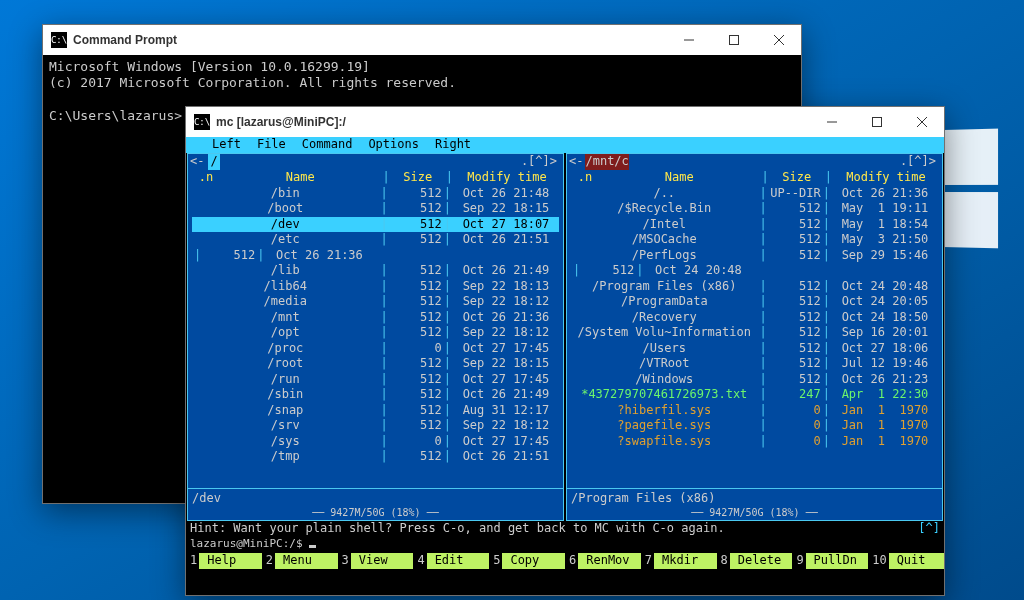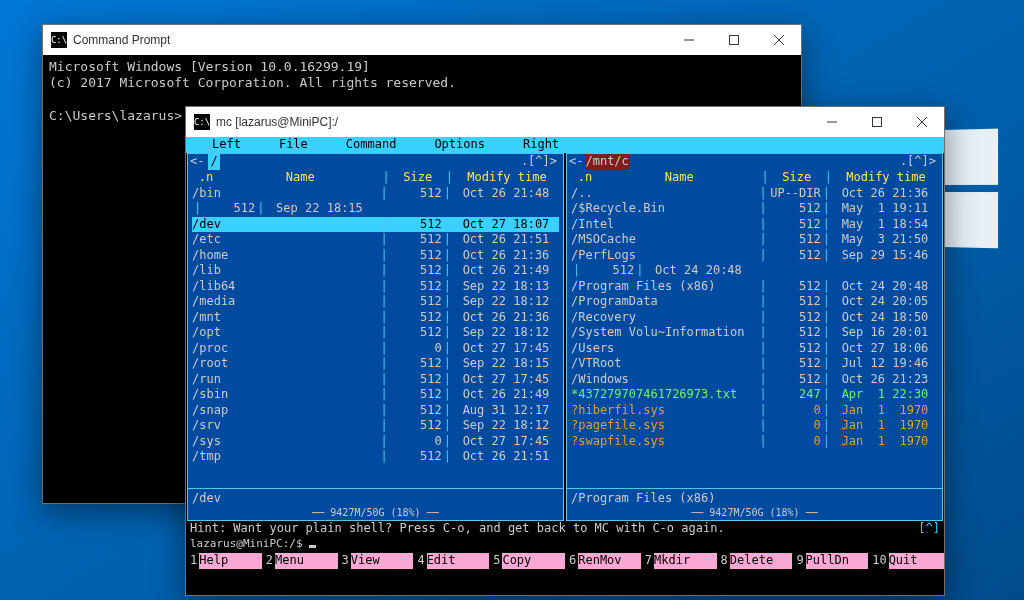--- a/index.html
+++ b/index.html
@@ -47,21 +47,21 @@
   }
   .titlebar .icon {
     width: 16px; height: 16px;
     background: #000;
     color: #fff;
     font-size: 9px;
     display: flex; align-items: center; justify-content: center;
     margin-right: 6px;
     font-family: Consolas, monospace;
   }
-  .titlebar .title { flex: 1; }
+  .titlebar .title { flex: 1; font-weight: bold; }
   .titlebar .btns { display: flex; }
   .titlebar .tb-btn {
     width: 45px; height: 30px;
     display: flex; align-items: center; justify-content: center;
     font-size: 11px;
     color: #333;
     font-family: "Segoe UI Symbol", "Segoe UI", sans-serif;
   }
   .titlebar .tb-btn svg { width: 10px; height: 10px; }
 
@@ -81,21 +81,21 @@
   #mc-window { left: 185px; top: 106px; width: 760px; height: 490px; z-index: 2; }
   #mc-body { background: #000; height: calc(100% - 30px); font-size: 12px; line-height: 1.3; }
 
   .mc-menubar {
     background: #3ad0ff;
     color: #000;
     display: flex;
     height: 16px;
     font-size: 12px;
     padding-left: 26px;
-    gap: 38px;
+    gap: 16px;
     align-items: center;
   }
   .mc-menubar span { }
 
   .panels { display: flex; height: 368px; }
   .panel {
     flex: 1;
     background: #004aa0;
     border: 1px solid #4ac8f0;
     margin: 0 1px;
@@ -133,21 +133,21 @@
   .ch-mtime { width: 104px; }
   .col-sep { color:#4ac8f0; padding:0 2px; }
 
   .rows { flex: 1; overflow: hidden; padding: 0 4px; }
   .row {
     display: flex;
     color: #cccccc;
     height: 15.5px;
     align-items: center;
   }
-  .row .c-name { flex: 1; white-space: nowrap; overflow: hidden; }
+  .row .c-name { flex: 1; white-space: nowrap; overflow: hidden; text-align: center; }
   .row .c-size { width: 52px; text-align: right; }
   .row .c-mtime { width: 106px; text-align: center; white-space: pre; }
   .row.selected { background: #3ad0ff; color: #000; }
   .row.special .c-name { color: #6cf56c; }
   .row.special .c-size,
   .row.special .c-mtime { color: #6cf56c; }
   .row.syslink .c-name { color: #e0a030; }
   .row.syslink .c-size,
   .row.syslink .c-mtime { color: #e0a030; }
 
@@ -189,21 +189,21 @@
     background: #000;
     display: flex;
     height: 16px;
     font-size: 12px;
   }
   .fkey {
     flex: 1;
     display: flex;
   }
   .fkey .num { color: #ccc; background:#000; padding: 0 2px 0 4px; }
-  .fkey .lbl { background: #f9a8d4; color: #000; flex: 1; padding-left: 0; }
+  .fkey .lbl { background: #bef264; color: #000; flex: 1; padding-left: 8px; }
 </style>
 </head>
 <body>
 
 <div class="win-logo">
   <div class="pane p1"></div>
     <div class="pane p2"></div>
     <div class="pane p3"></div>
     <div class="pane p4"></div>
 </div>
@@ -287,41 +287,41 @@
         </div>
         <div class="rows" id="left-rows">
             <div class="row">
               <span class="c-name">/bin</span>
               <span class="col-sep">|</span>
               <span class="c-size">512</span>
               <span class="col-sep">|</span>
               <span class="c-mtime">Oct 26 21:48</span>
             </div>
             <div class="row">
+              <span class="c-name">/boot</span>
               <span class="col-sep">|</span>
               <span class="c-size">512</span>
               <span class="col-sep">|</span>
               <span class="c-mtime">Sep 22 18:15</span>
             </div>
             <div class="row selected">
               <span class="c-name">/dev</span>
               <span class="col-sep">|</span>
               <span class="c-size">512</span>
               <span class="col-sep">|</span>
               <span class="c-mtime">Oct 27 18:07</span>
             </div>
             <div class="row">
               <span class="c-name">/etc</span>
               <span class="col-sep">|</span>
               <span class="c-size">512</span>
               <span class="col-sep">|</span>
               <span class="c-mtime">Oct 26 21:51</span>
             </div>
             <div class="row">
-              <span class="c-name">/home</span>
               <span class="col-sep">|</span>
               <span class="c-size">512</span>
               <span class="col-sep">|</span>
               <span class="c-mtime">Oct 26 21:36</span>
             </div>
             <div class="row">
               <span class="c-name">/lib</span>
               <span class="col-sep">|</span>
               <span class="c-size">512</span>
               <span class="col-sep">|</span>

